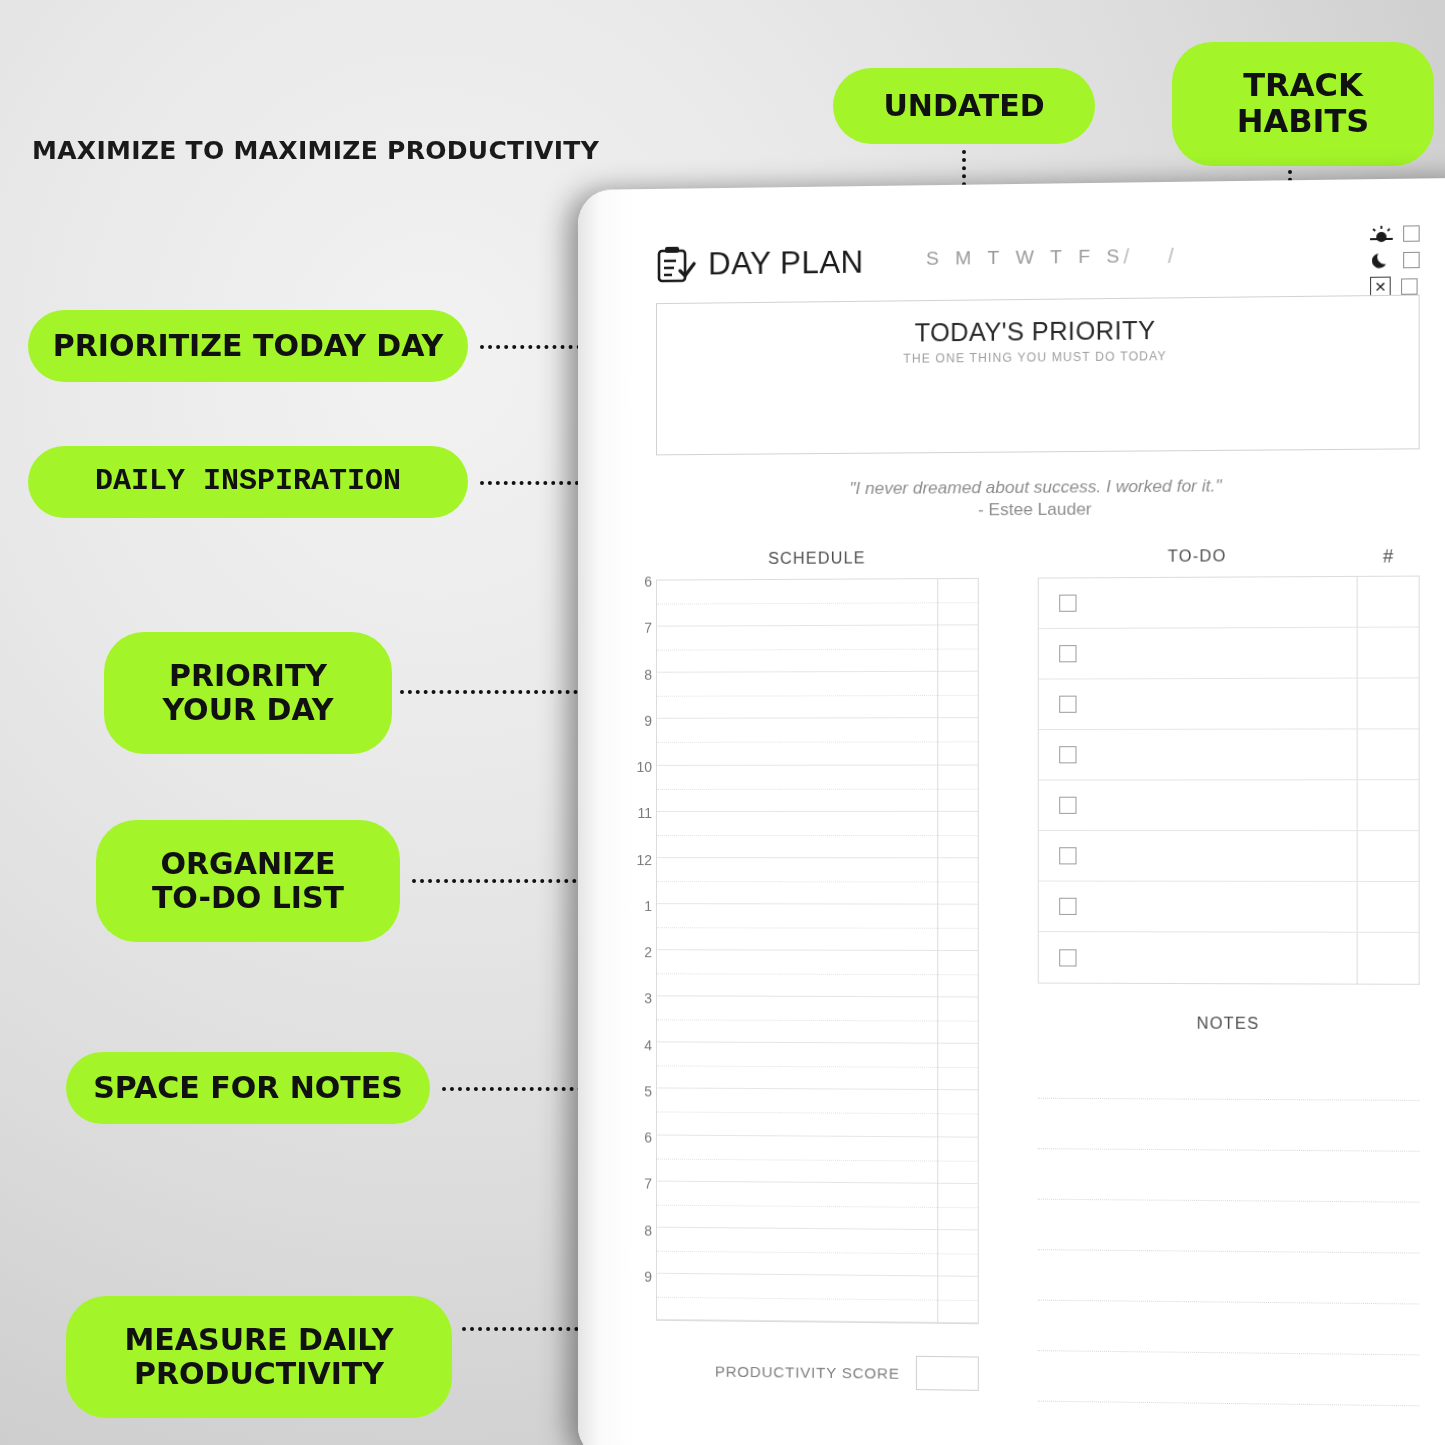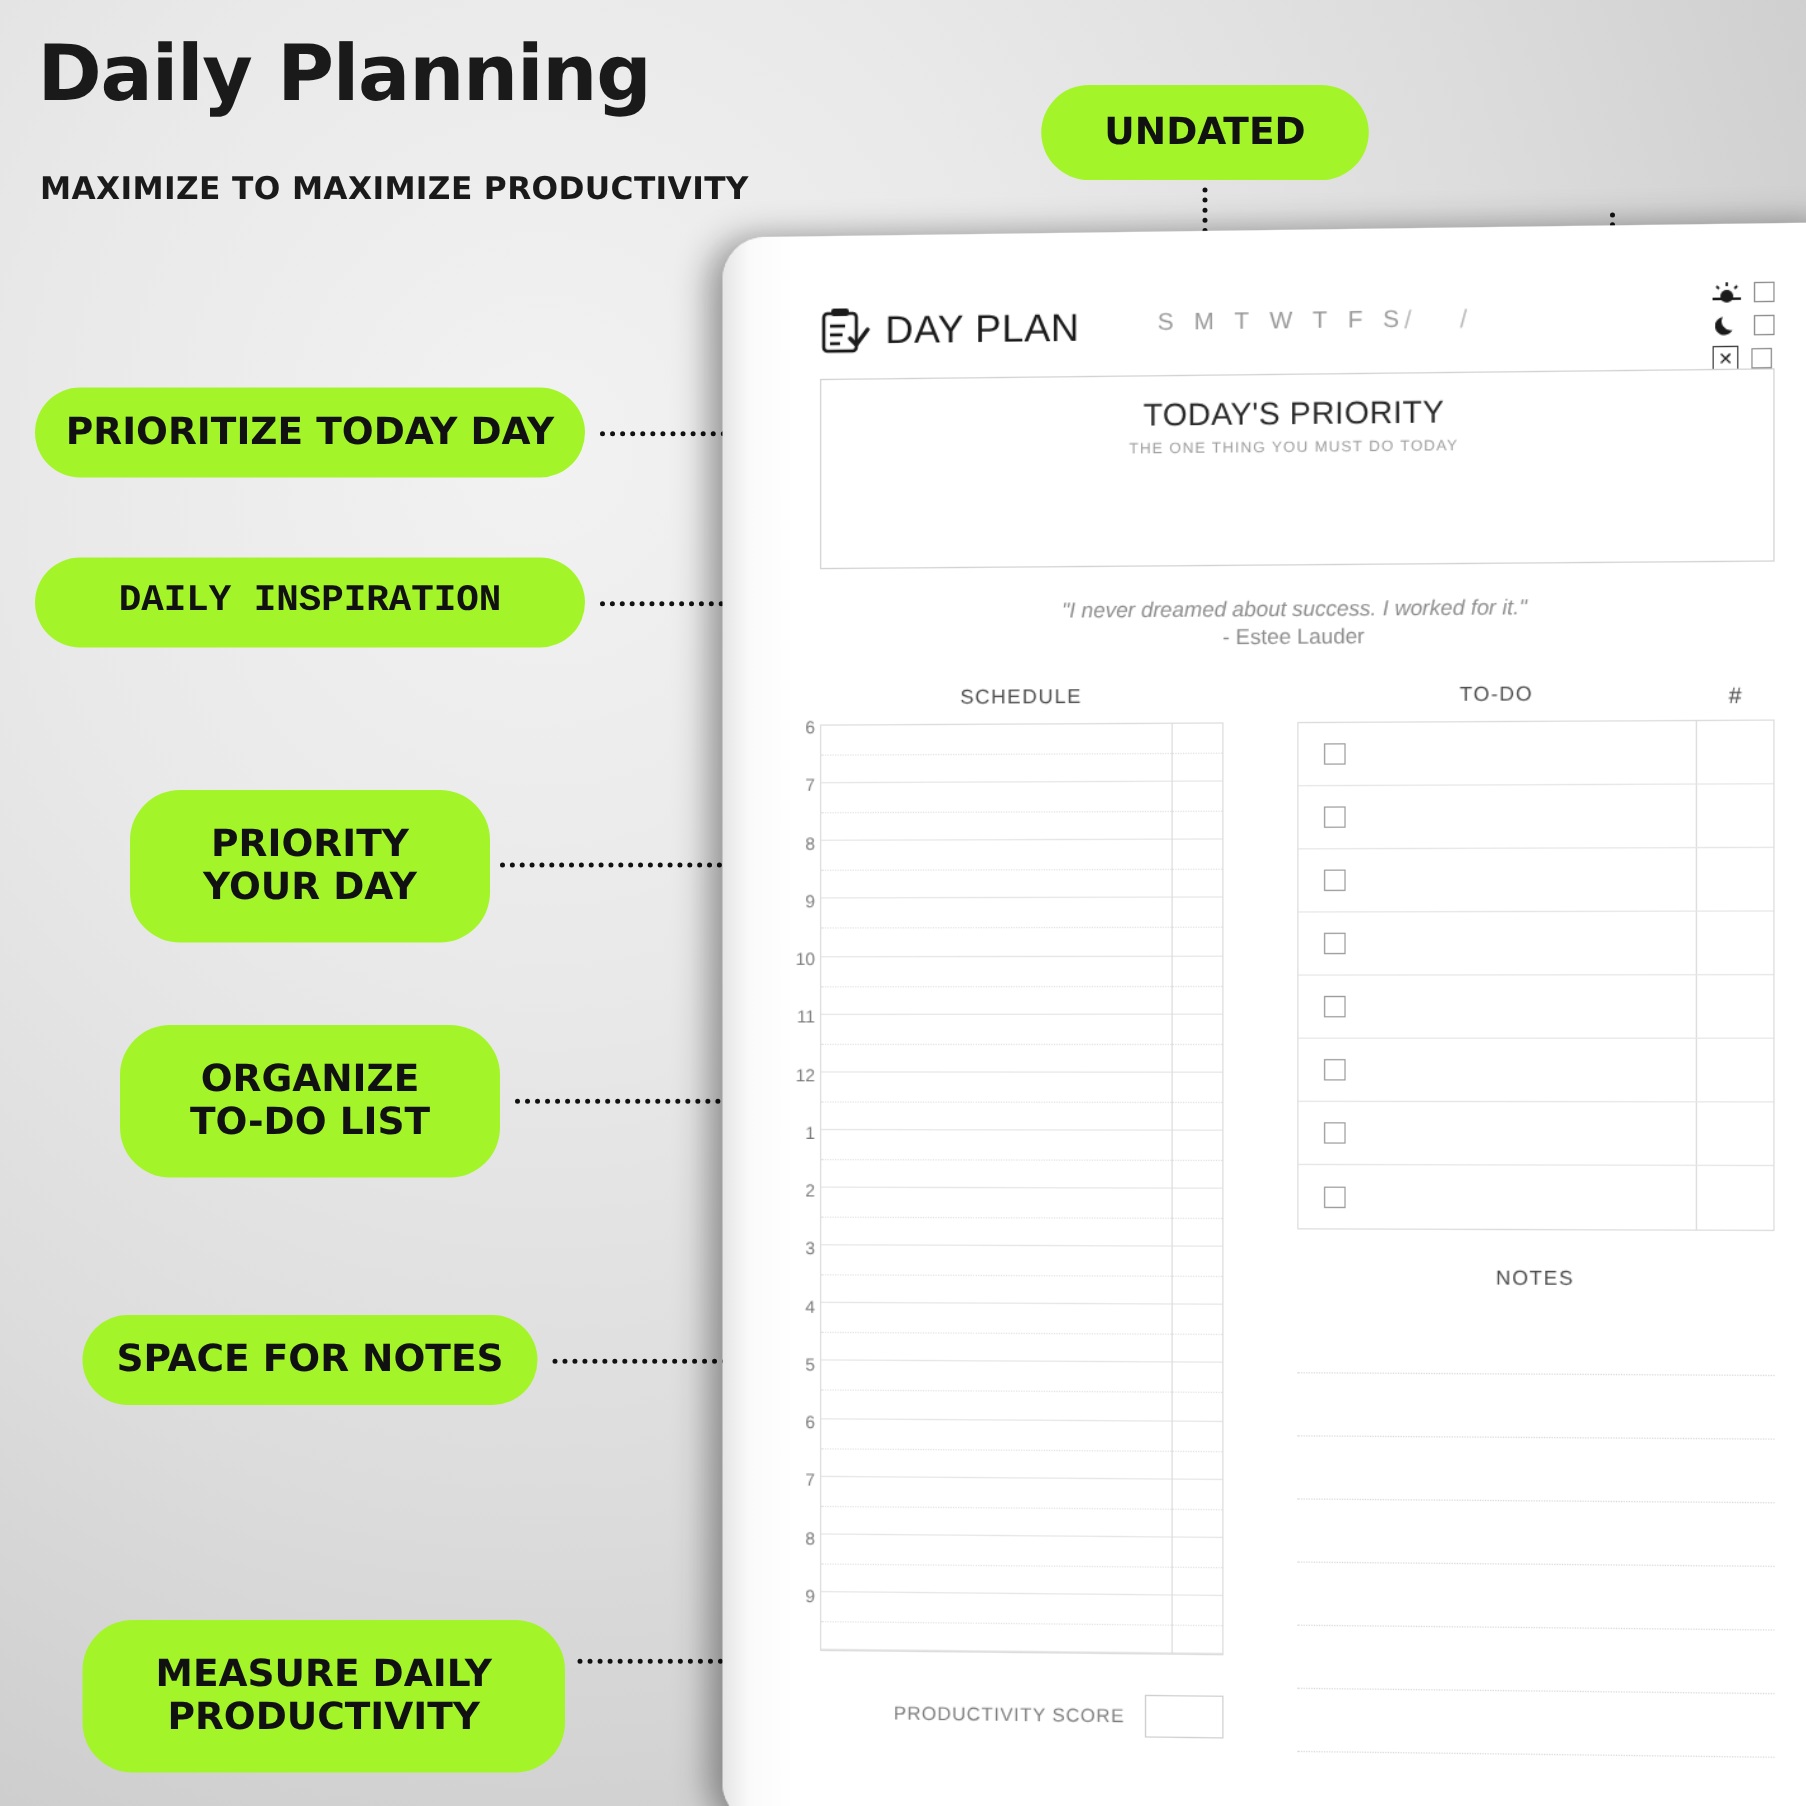--- a/index.html
+++ b/index.html
@@ -176,27 +176,30 @@
     width: 320px; display: flex; align-items: center;
   }
   .prod-label { font-size: 15px; color: #7e7e7e; letter-spacing: 0.8px; flex: 1; text-align: right; padding-right: 16px; }
   .prod-box { width: 62px; height: 34px; border: 1px solid #cfcfcf; background: #fff; }
 </style>
 </head>
 <body>
 
 <div id="root">
 
-  <div class="title">Daily Planning</div>
   <div class="subtitle">MAXIMIZE TO MAXIMIZE PRODUCTIVITY</div>
 
   <div class="pill" style="left:833px; top:68px; width:262px; height:76px; font-size:30px;">
     <span>UNDATED</span>
   </div>
 
+  <div class="pill" style="left:1172px; top:42px; width:262px; height:124px; font-size:32px; white-space:pre-line;">
+    <span>TRACK
+HABITS</span>
+  </div>
 
   <div class="pill" style="left:28px; top:310px; width:440px; height:72px; font-size:30px;">
     <span>PRIORITIZE TODAY DAY</span>
   </div>
 
   <div class="pill" style="left:28px; top:446px; width:440px; height:72px; font-size:30px;font-family:Liberation Mono, monospace;">
     <span>DAILY INSPIRATION</span>
   </div>
 
   <div class="pill" style="left:104px; top:632px; width:288px; height:122px; font-size:30px; white-space:pre-line;">

